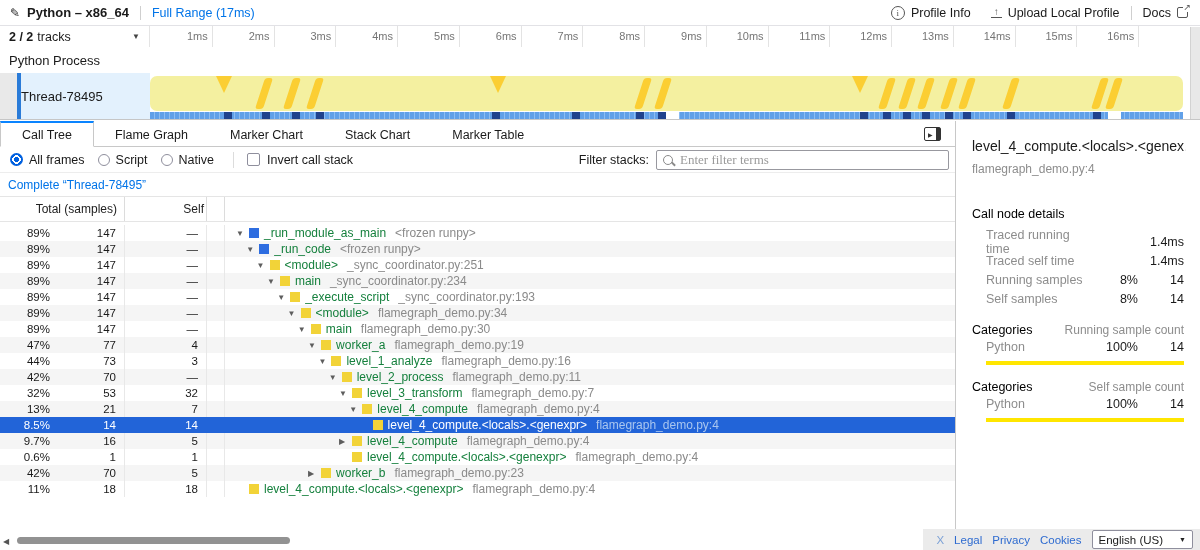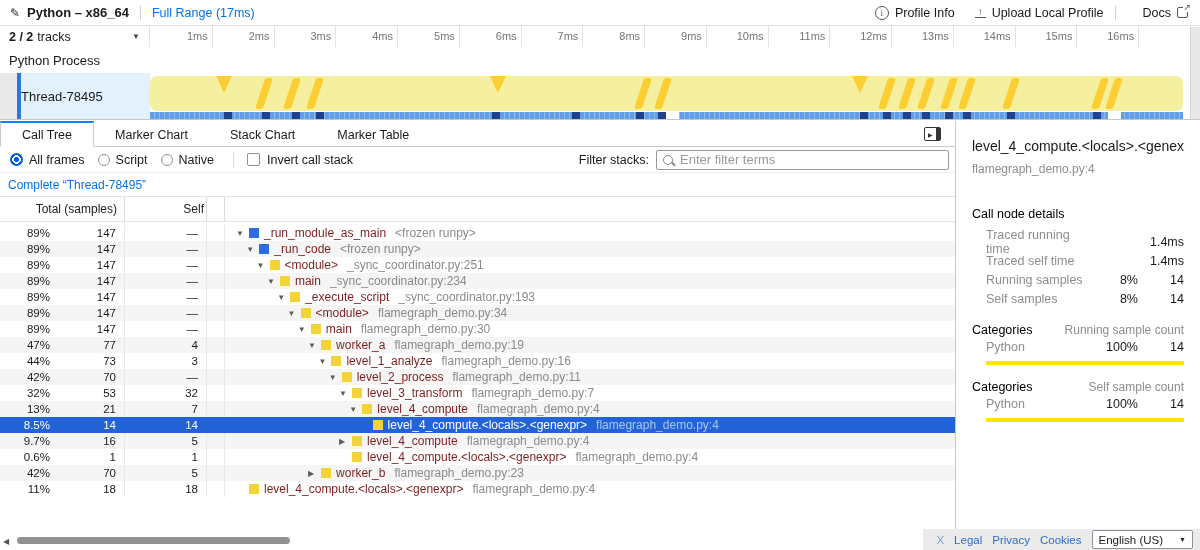--- a/index.html
+++ b/index.html
@@ -75,21 +75,21 @@
   .vsep{width:1px;height:16px;background:#dcdcdc;margin:0 13px 0 6px}
   .checkbox{width:13px;height:13px;border:1px solid #8f8f9d;border-radius:2px;background:#fff;margin-right:7px;box-sizing:border-box}
   .filterwrap{margin-left:auto;display:flex;align-items:center;padding-right:6px}
   .filterlabel{margin-right:7px}
   .searchbox{width:293px;height:20px;border:1px solid #98989f;border-radius:2px;background:#fff;
              display:flex;align-items:center;box-sizing:border-box}
   .mag{position:relative;width:8px;height:8px;border:1.5px solid #8a8a8a;border-radius:50%;margin:0 5px 0 6px;flex:none}
   .mag::after{content:"";position:absolute;width:5px;height:1.5px;background:#8a8a8a;transform:rotate(45deg);
               right:-4px;bottom:-1px}
   .searchbox input{border:none;outline:none;flex:1;font-size:13px;color:#ec4899;background:transparent;
-                   font-family:Liberation Sans, sans-serif}
+                   font-family:Liberation Serif, serif}
   .searchbox input::placeholder{color:#9a9a9a}
 
   
   .completelink{height:23px;display:flex;align-items:center;padding-left:8px;font-size:12px;color:#0074e8;
                 border-bottom:1px solid #e5e5e5;cursor:pointer}
   .thead{height:24px;display:flex;align-items:center;border-bottom:1px solid #e5e5e5;font-size:12px;color:#222}
   .hc1{width:125px;text-align:right;padding-right:7px;border-right:1px solid #dcdcdc;box-sizing:border-box;height:100%;
        display:flex;align-items:center;justify-content:flex-end}
   .hc2{width:82px;border-right:1px solid #dcdcdc;box-sizing:border-box;height:100%;
        display:flex;align-items:center;justify-content:flex-end;padding-right:2px}
@@ -103,21 +103,21 @@
   .rpct{width:50px;text-align:right}
   .rtot{flex:1;text-align:right;padding-right:8px}
   .rc2{width:82px;display:flex;align-items:center;justify-content:flex-end;padding-right:8px;
        border-right:1px solid #e8e8e8;box-sizing:border-box}
   .rc3{width:18px;border-right:1px solid #e8e8e8;box-sizing:border-box}
   .rtree{flex:1;display:flex;align-items:center}
   .twisty{width:13px;font-size:8px;color:#5d5d5d;flex:none}
   .sq{width:10px;height:10px;margin-right:5px;flex:none}
   .sq.blue{background:#2e6de0}
   .sq.yellow{background:#f2d338}
-  .fname{font-size:12px;color:#7f1d1d;white-space:pre}
+  .fname{font-size:12px;color:#15803d;white-space:pre}
   .ffile{font-size:12px;color:#8a8a8a;margin-left:9px;white-space:pre}
   .row.sel .fname{color:#fff}
   .row.sel .ffile{color:#a9c6ef}
 
   
   .hscroll{position:absolute;left:0;bottom:3px;width:955px;height:10px}
   .harrow{position:absolute;left:3px;top:0;font-size:8px;color:#555}
   .hthumb{position:absolute;left:17px;top:0;width:273px;height:7px;border-radius:4px;background:#929292}
 
   
@@ -157,21 +157,21 @@
   <div class="tb-right">
     <span class="tb-btn">
       <span class="info-ic">i</span>
       <span>Profile Info</span>
     </span>
     <span class="tb-btn">
       <span class="up-ic">↑</span>
       <span>Upload Local Profile</span>
     </span>
     <span class="vdiv"></span>
-    <span class="tb-btn" style="margin-left:16px">
+    <span class="tb-btn" style="margin-left:0">
       <span>Docs</span>
       <span class="ext-ic"></span>
     </span>
   </div>
 </div>
 
 <div class="abs ruler">
   <div class="tracks-cell">
     <b>2 / 2</b>
     <span>tracks</span>
@@ -263,20 +263,21 @@
         <span class="sgap" style="left: 958px;"></span>
       </div>
   </div>
 </div>
 <div class="abs vstrip"></div>
 
 <div class="abs left">
   <div class="tabbar">
     <div style="display:flex" id="tabs">
         <div class="tab active">Call Tree</div>
+        <div class="tab">Flame Graph</div>
         <div class="tab">Marker Chart</div>
         <div class="tab">Stack Chart</div>
         <div class="tab">Marker Table</div>
       </div>
     <span class="panelbtn"></span>
   </div>
 
   <div class="toolbar">
     <span id="radios" style="display:flex;align-items:center">
         <span class="radio checked"></span>

